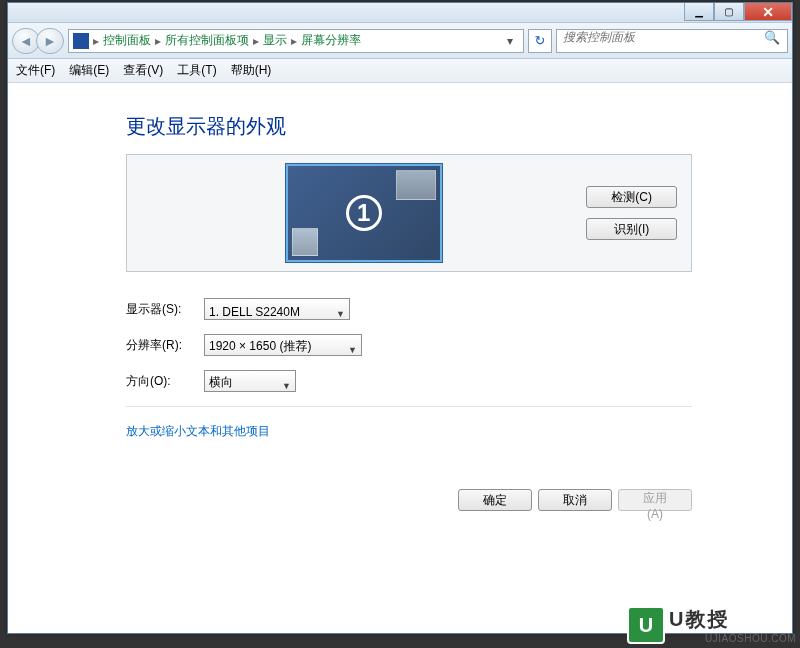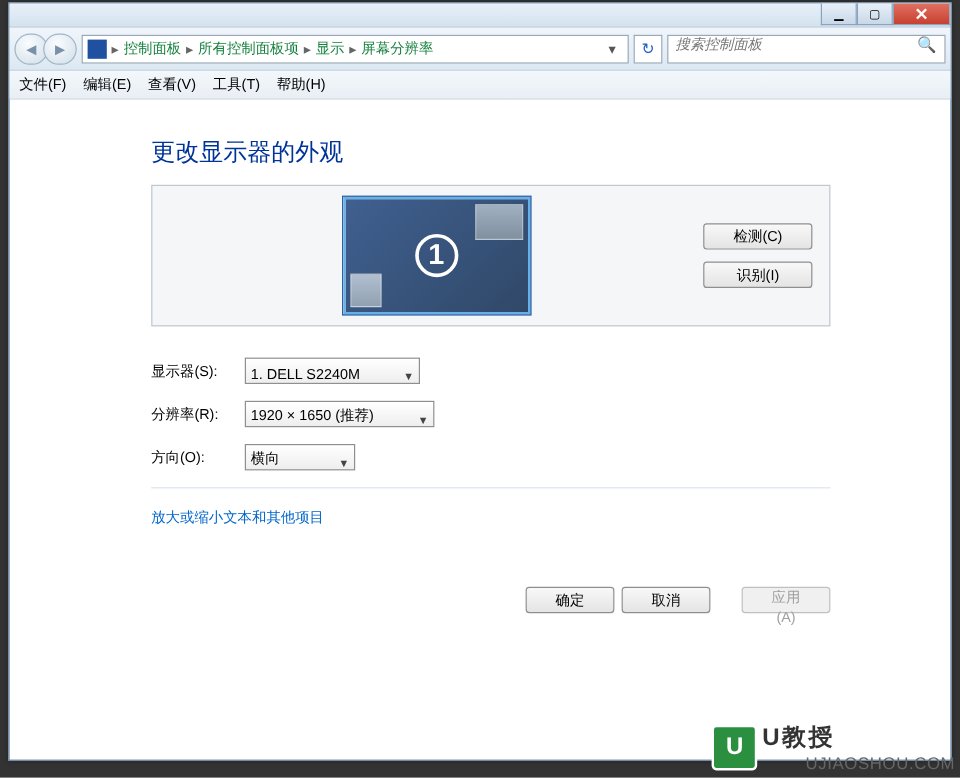--- a/index.html
+++ b/index.html
@@ -31,37 +31,37 @@
 .preview { border: 1px solid #c0c8d0; background: #f4f6f8; height: 118px; display: flex; align-items: center; padding: 0 14px; position: relative; margin-bottom: 26px; }
 .monitors { flex: 1; display: flex; justify-content: center; align-items: center; gap: 0; }
 .mon { border: 2px solid #5088c8; background: linear-gradient(135deg, #406090, #304868); position: relative; }
 .mon.big { width: 156px; height: 98px; display: flex; align-items: center; justify-content: center; border-color: #68b0e8; box-shadow: 0 0 0 1px #3060a0; }
 .mon.big .num { width: 36px; height: 36px; border-radius: 50%; border: 3px solid #fff; color: #fff; font-size: 24px; font-weight: bold; display: flex; align-items: center; justify-content: center; }
 .mon.big .mini { position: absolute; background: rgba(200,210,220,0.5); border: 1px solid rgba(255,255,255,0.3); }
 .mon.big .mini1 { width: 40px; height: 30px; right: 4px; top: 4px; background: linear-gradient(#a0b0c0,#8090a0); }
 .mon.big .mini2 { width: 26px; height: 28px; left: 4px; bottom: 4px; background: linear-gradient(#b0c0d0,#90a0b0); }
 .prevbtns { display: flex; flex-direction: column; gap: 10px; }
 .btn { min-width: 74px; height: 22px; background: linear-gradient(#f8f8f8,#e4e4e4); border: 1px solid #8f8f8f; border-radius: 3px; font-size: 12px; cursor: pointer; padding: 0 24px; }
-.btn:disabled { color: #a0a0a0; border-color: #c0c0c0; background: #f0f0f0; margin-left: 20px; }
+.btn:disabled { color: #a0a0a0; border-color: #c0c0c0; background: #f0f0f0; }
 .formrow { display: flex; align-items: center; margin-bottom: 14px; font-size: 12px; }
 .formrow label { width: 78px; }
 .combo { height: 22px; border: 1px solid #8f8f8f; background: linear-gradient(#fff,#eee); font-size: 12px; padding: 0 4px; display: inline-flex; align-items: flex-end; justify-content: space-between; gap: 8px; }
 .combo .arr { font-size: 9px; color: #444; }
 .advanced { text-align: right; margin: 20px 0 10px 0; }
 .advanced a { color: #0066cc; text-decoration: none; font-size: 12px; border: 2px solid #e03020; padding: 8px 14px; display: inline-block; }
 .sep-line { border-top: 1px solid #dde4ea; margin: 8px 0 12px 0; }
 .links { font-size: 12px; line-height: 2; }
 .links a { color: #0066cc; text-decoration: none; display: block; }
 .footer { display: flex; justify-content: flex-end; gap: 6px; margin-top: 46px; }
 .watermark { position: absolute; right: 0; bottom: 0; display: flex; align-items: center; gap: 4px; font-size: 11px; padding: 4px; }
 .watermark .logo { width: 38px; height: 38px; background: #2a9040; border: 2px solid #fff; border-radius: 4px; position: relative; }
 .watermark .logo::before { content: "U"; position: absolute; inset: 0; display: flex; align-items: center; justify-content: center; color: #fff; font-weight: bold; font-size: 20px; }
 .watermark .txt { color: #333; }
 .watermark .txt .big { font-size: 20px; font-weight: bold; letter-spacing: 2px; }
-.watermark .txt .small { font-size: 14px; letter-spacing: 0.5px; color: #666; padding-left: 36px; }
+.watermark .txt .small { font-size: 10px; letter-spacing: 0.5px; color: #666; padding-left: 36px; }
 </style>
 </head>
 <body>
 
 <div class="window">
   <div class="titlebar">
     <div class="winbtns">
       <div class="winbtn min">
           <span>▁</span>
         </div>

